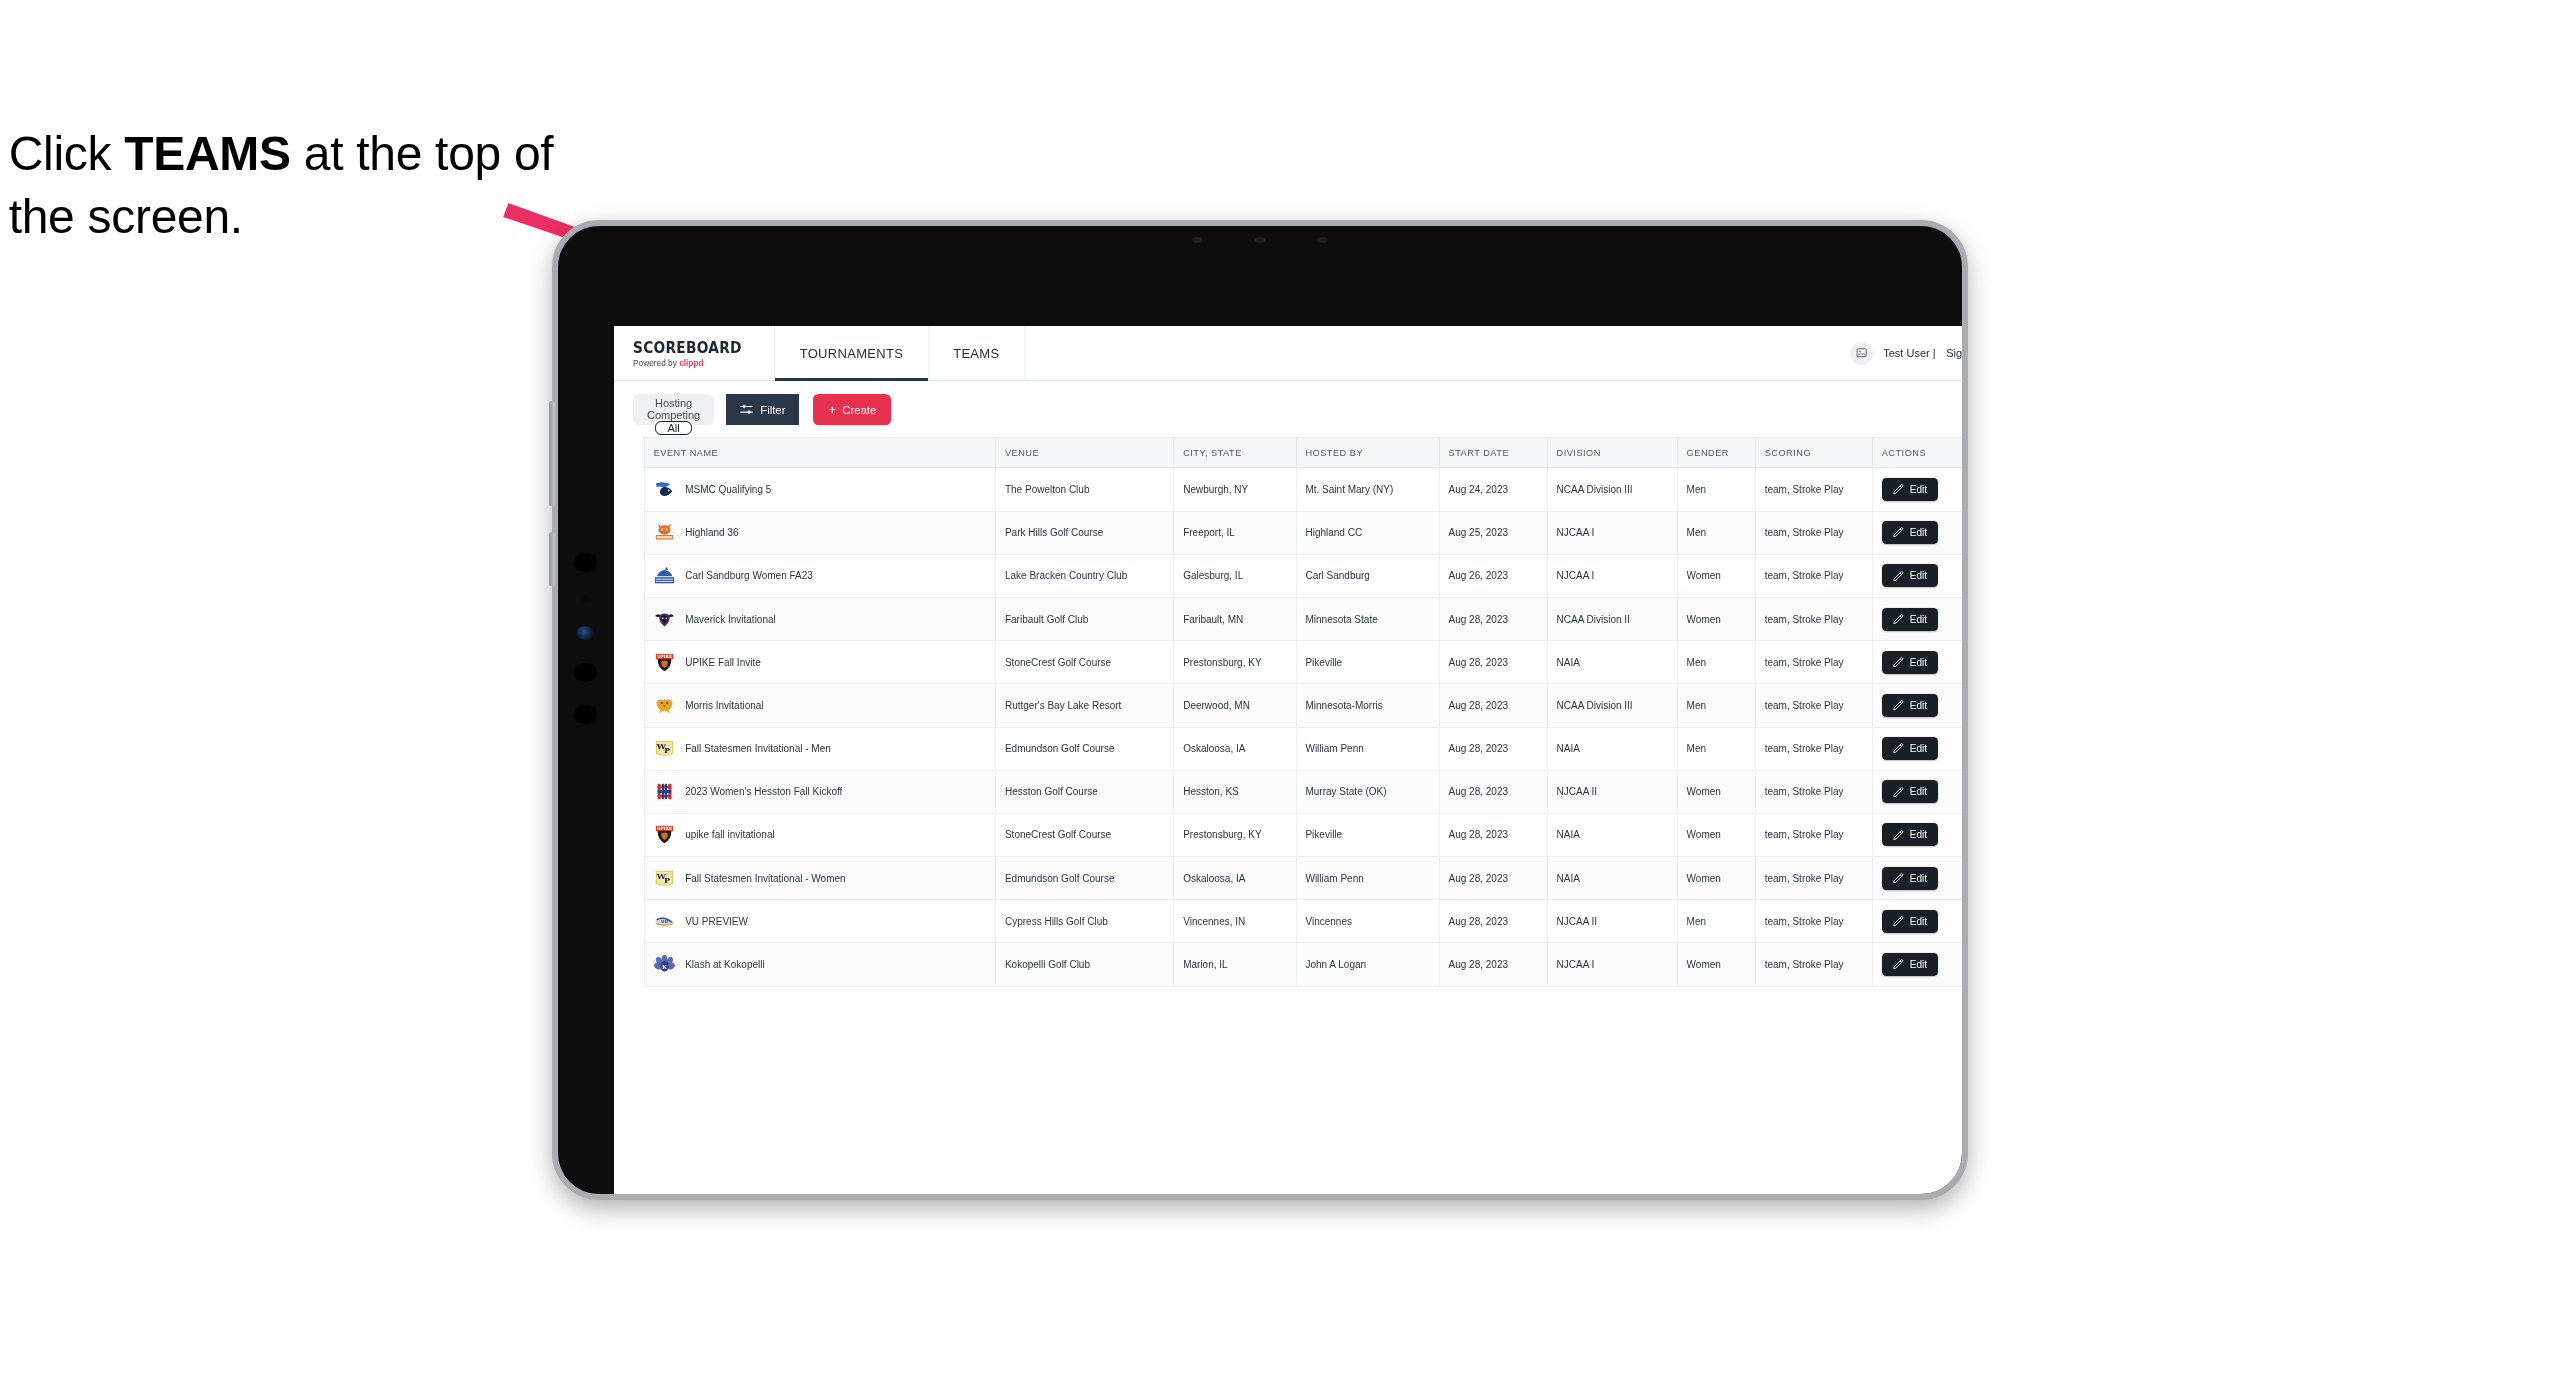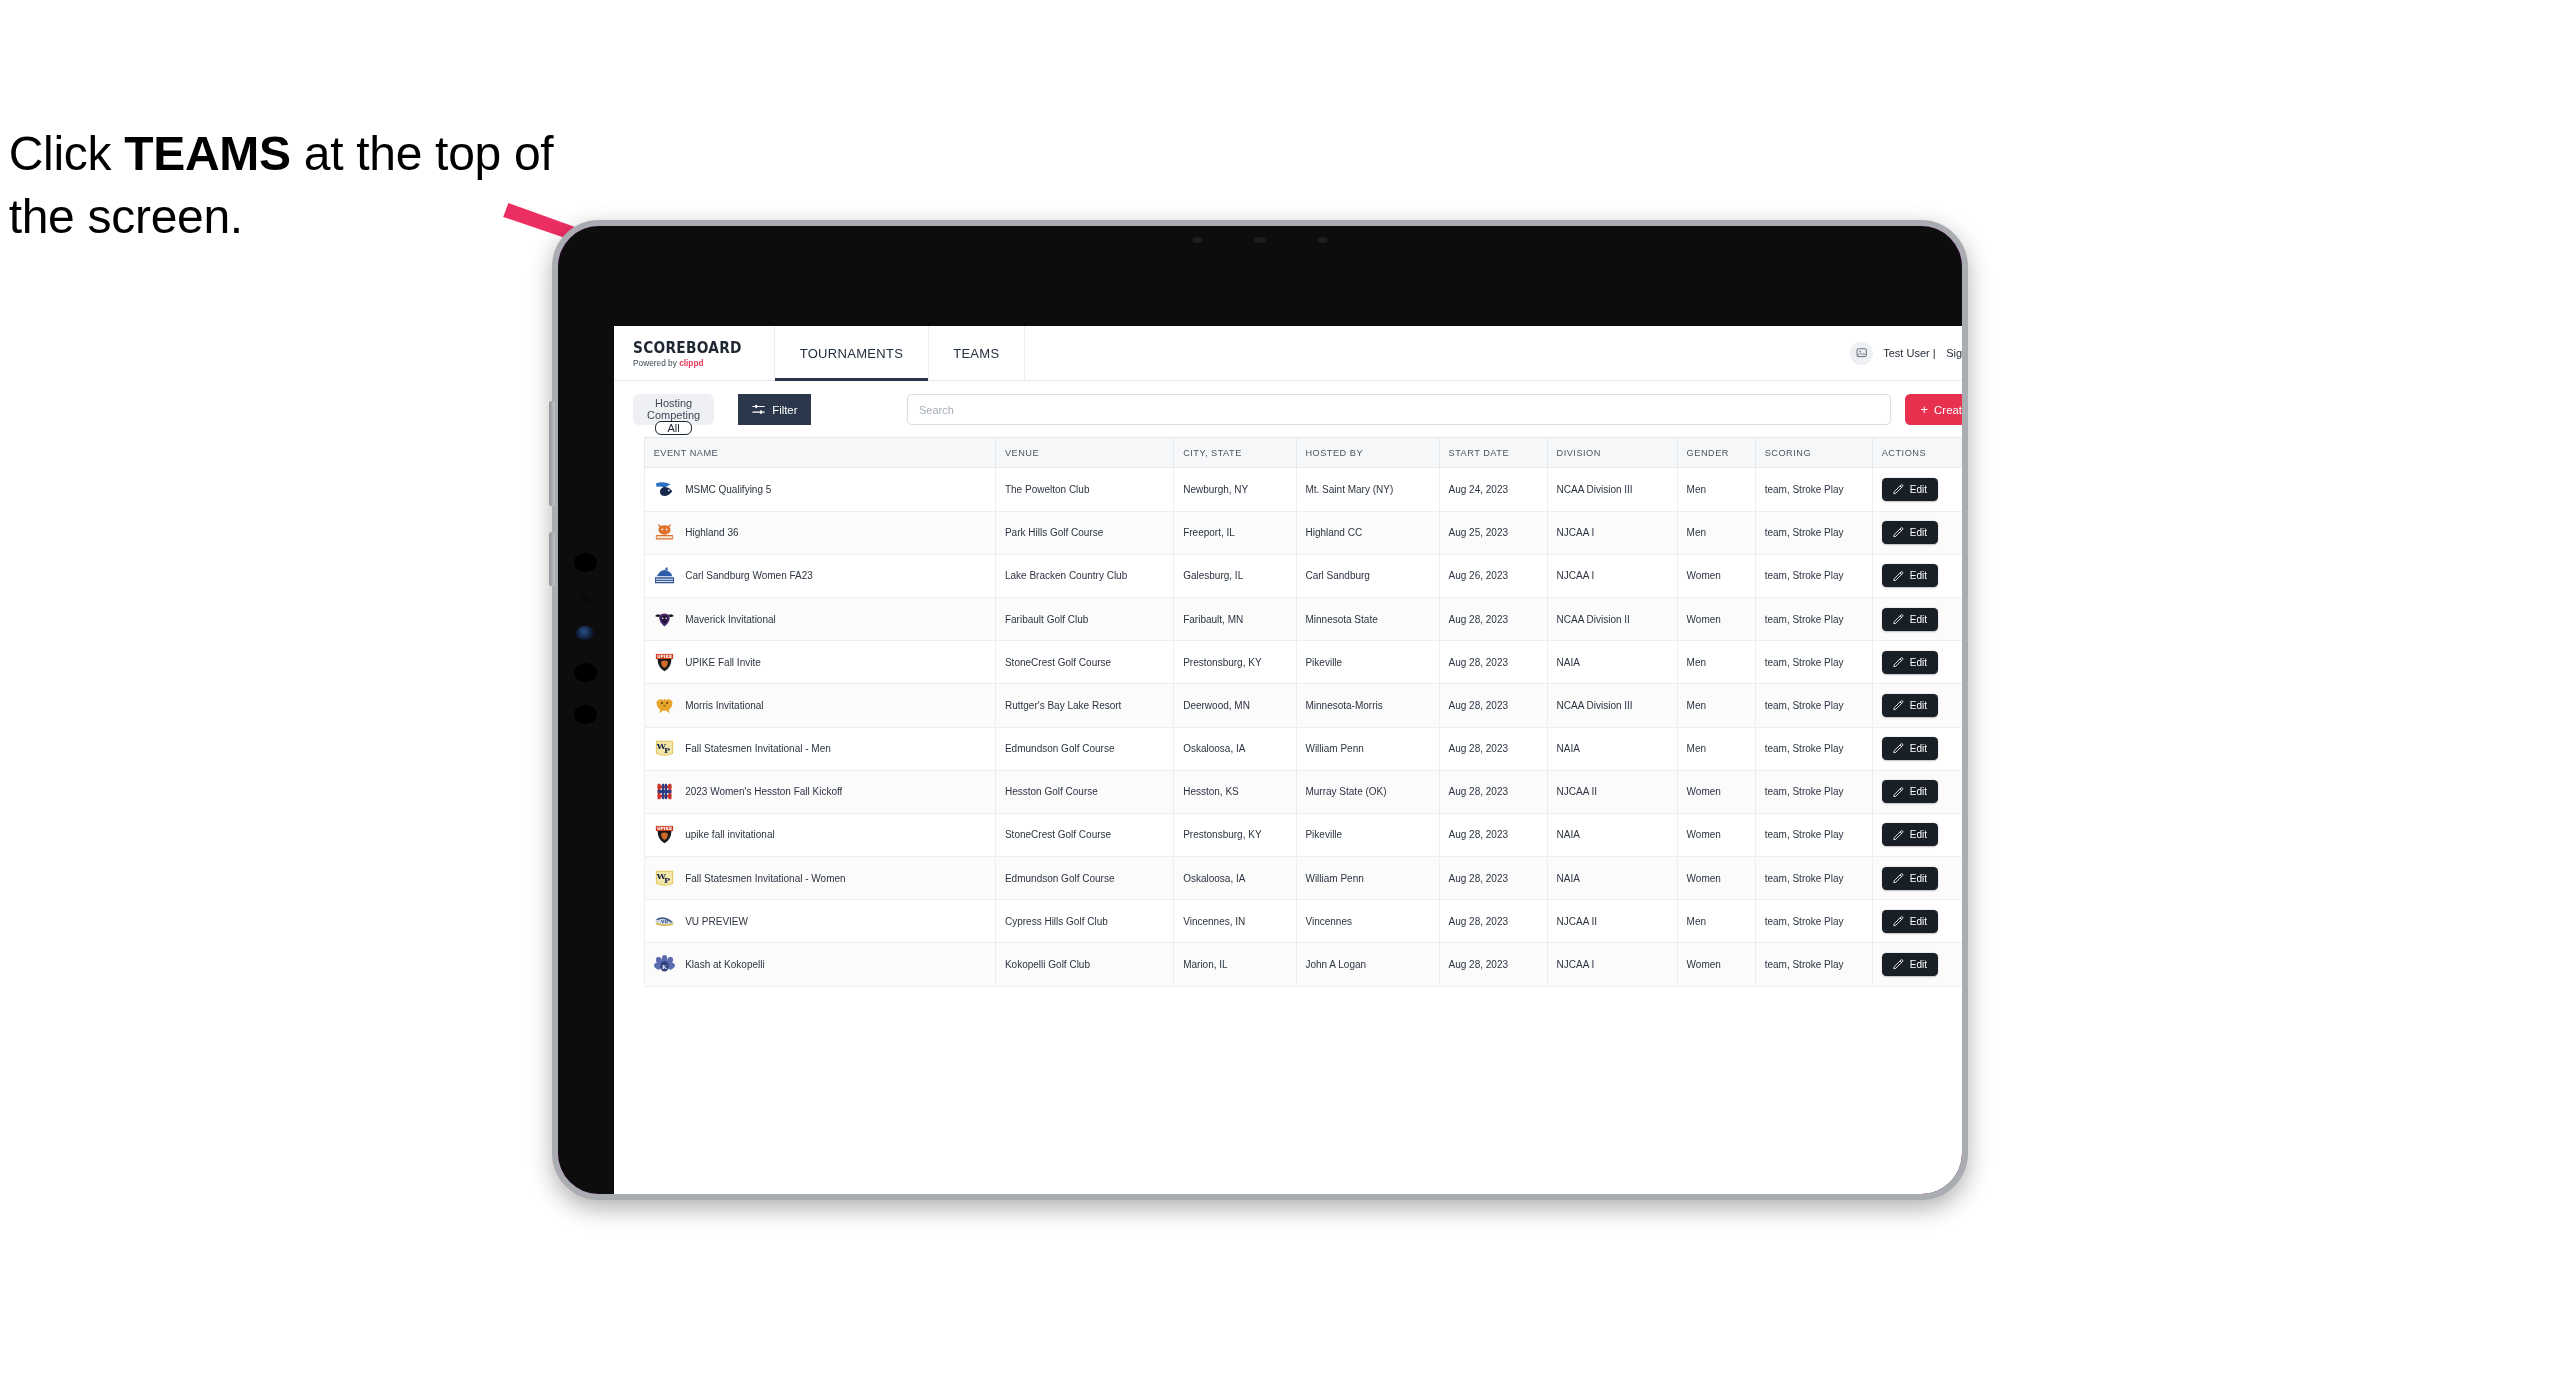--- a/index.html
+++ b/index.html
@@ -139,21 +139,21 @@
     cursor: pointer; border-radius: 5.2px;
   }
   .seg-item.active {
     background: #ffffff; color: #1b232e;
     border: 1.4px solid #19212c;
     height: 27px;
     border-radius: 6.1px;
     font-weight: 400;
   }
   .filter-btn {
-    margin-left: 24px;
+    margin-left: 12px;
     height: 31px; padding: 0 14px;
     background: #2b384c; color: #ffffff;
     border: none; border-radius: 0;
     font-size: 11.4px;
     display: flex; align-items: center; gap: 7px;
     cursor: pointer;
     font-family: "Liberation Sans", sans-serif;
   }
   .search-wrap { margin-left: 96px; flex: 1; display:flex; }
   .search-input {
@@ -309,23 +309,20 @@
                 <line x1="1" y1="3" x2="15" y2="3"></line>
                 <line x1="1" y1="10" x2="15" y2="10"></line>
               </g>
               <g fill="#ffffff">
                 <rect x="4.1" y="0.8" width="2.2" height="4.4" rx="0.8"></rect>
                 <rect x="10.0" y="7.8" width="2.2" height="4.4" rx="0.8"></rect>
               </g>
             </svg>
             <span>Filter</span>
           </button>
-          <div class="search-wrap">
-            <input class="search-input" type="text" placeholder="Search" style="">
-          </div>
           <button class="create-btn">
             <span class="plus">+</span>
             <span>Create</span>
           </button>
         </div>
 
         <div class="table-wrap">
           <table>
             <colgroup>
               <col class="c-event">

